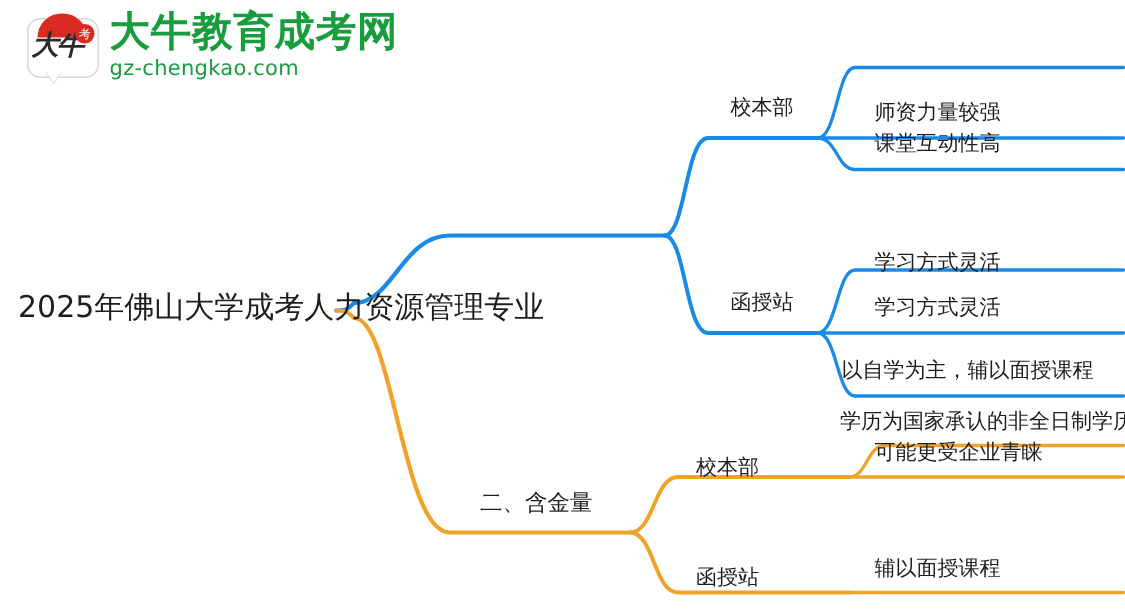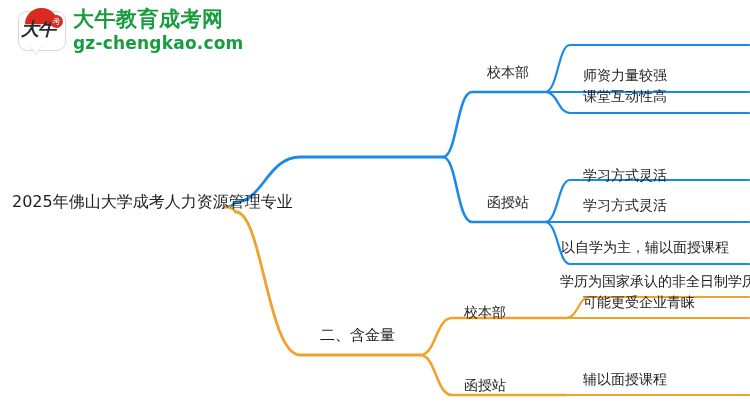--- a/index.html
+++ b/index.html
@@ -34,32 +34,32 @@
     background:#d92b21;color:#fff;font-size:8px;line-height:13px;text-align:center;
   }
   .logo-cn{
     position:absolute;left:3px;top:9px;width:40px;text-align:left;
     font-size:18px;font-weight:bold;color:#2b2b2b;letter-spacing:-1px;
     font-family:"DejaVu Sans","Liberation Sans",sans-serif;
     font-style:italic;
   }
   .logo-txt{display:flex;flex-direction:column;justify-content:center;}
   .logo-title{
-    font-size:21px;font-weight:bold;color:#189c3e;letter-spacing:.5px;line-height:1.05;
+    font-size:27px;font-weight:bold;color:#189c3e;letter-spacing:.5px;line-height:1.05;
   }
   .logo-sub{
-    font-size:17px;font-weight:bold;color:#189c3e;letter-spacing:.2px;margin-top:2px;
+    font-size:14px;font-weight:normal;color:#189c3e;letter-spacing:.2px;margin-top:2px;
   }
 
   
   .node{
     position:absolute;white-space:nowrap;color:#1d1d1d;
     font-size:15px;line-height:1;
   }
-  .node.root{font-size:16px;font-weight:500;}
+  .node.root{font-size:20px;font-weight:500;}
   .node.lvl1{font-size:15px;}
   .node.lvl2{font-size:14px;}
   .node.leaf{font-size:14px;}
 </style>
 </head>
 <body>
 
 <div id="stage">
 
   <div class="logo-wrap">

